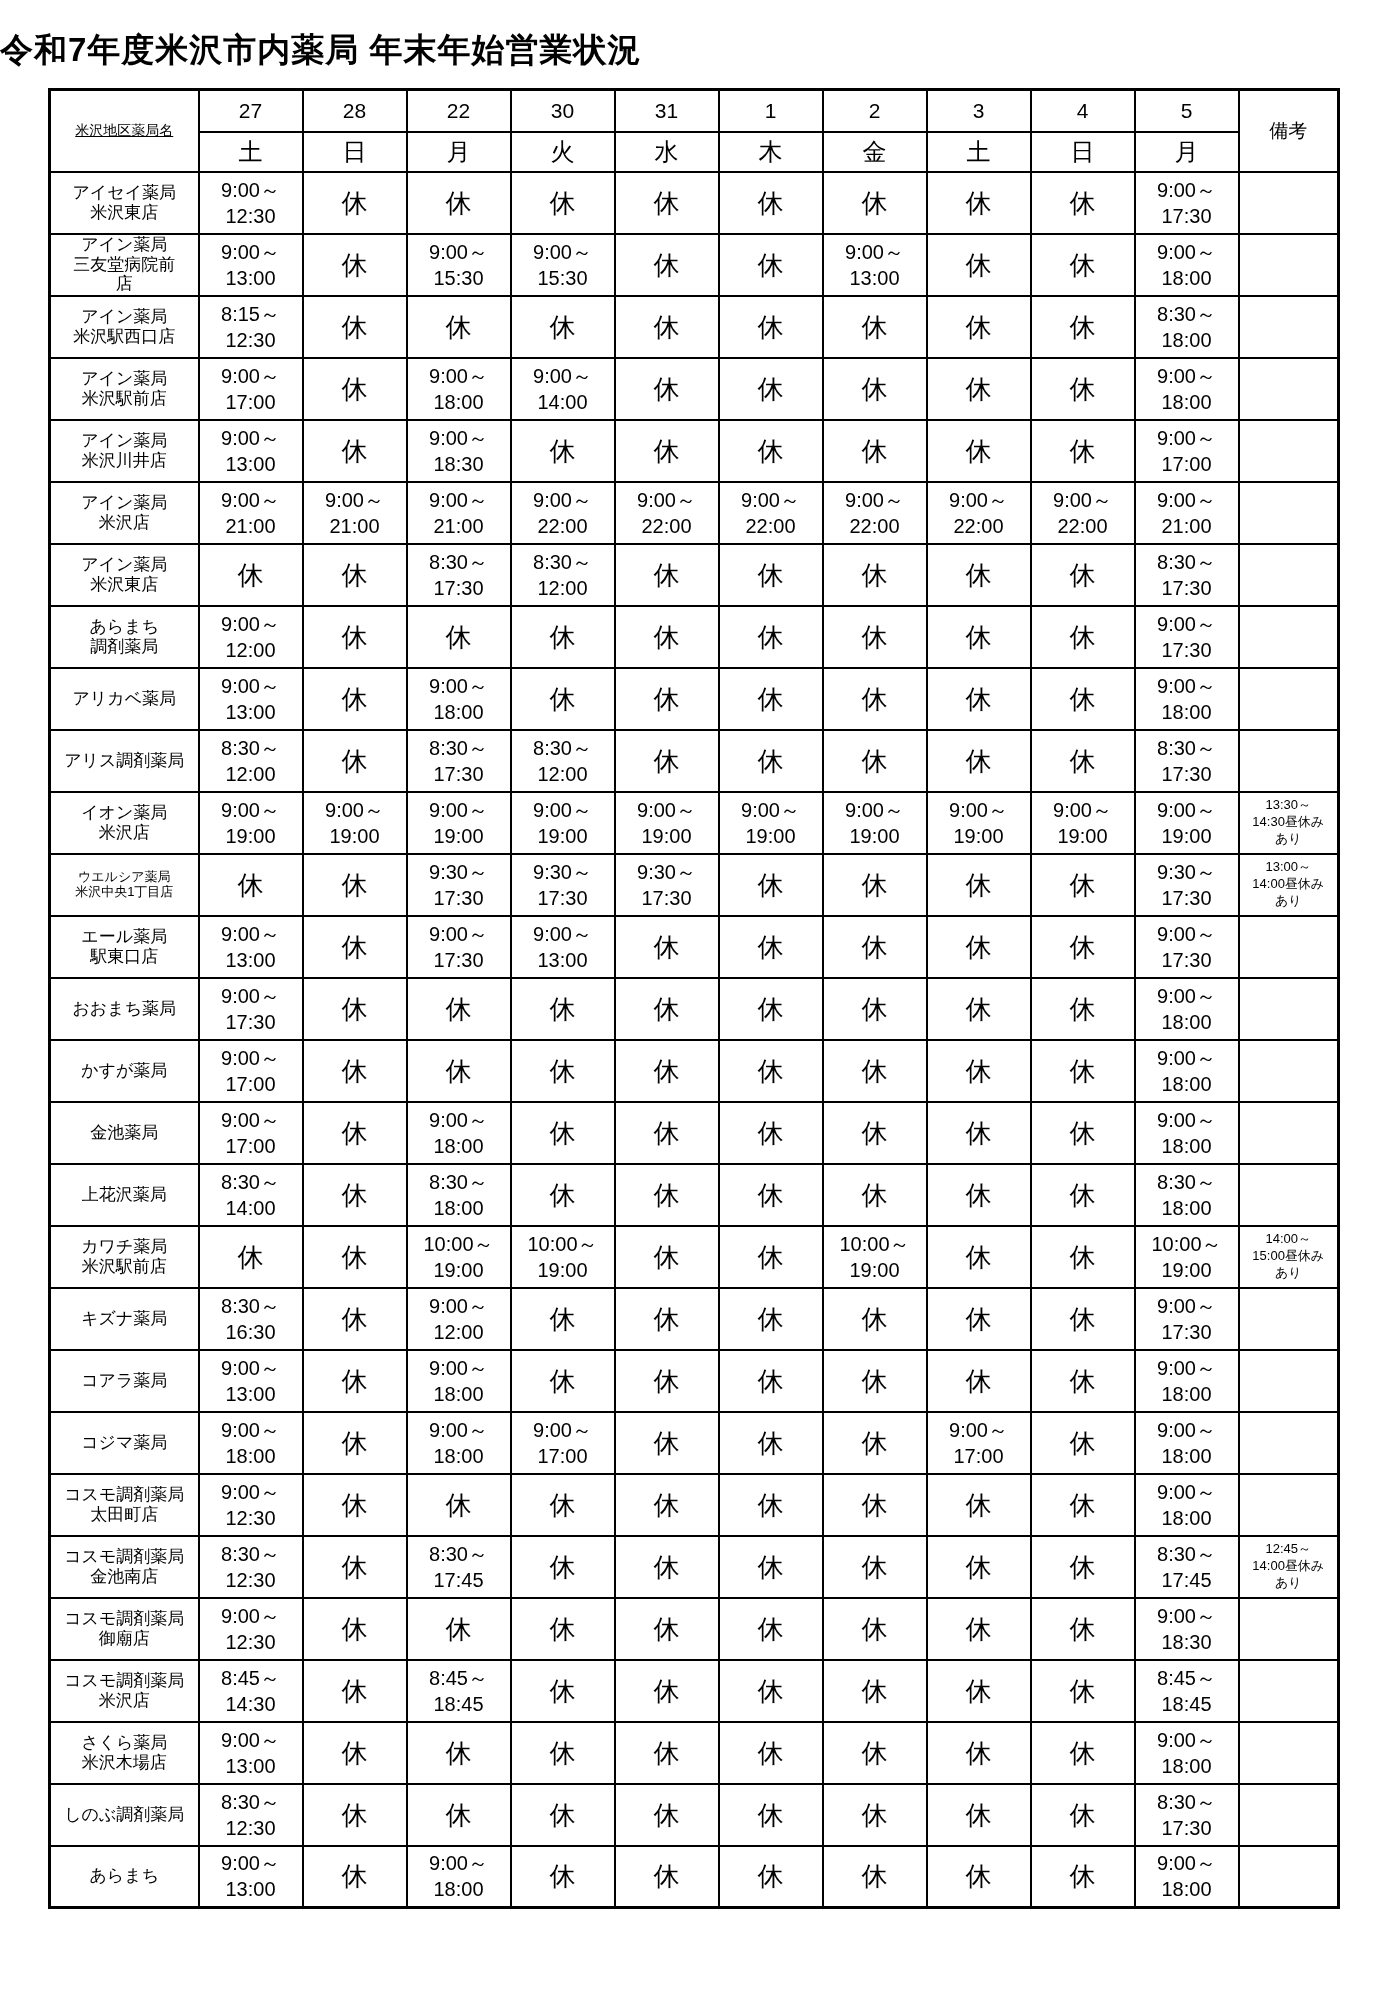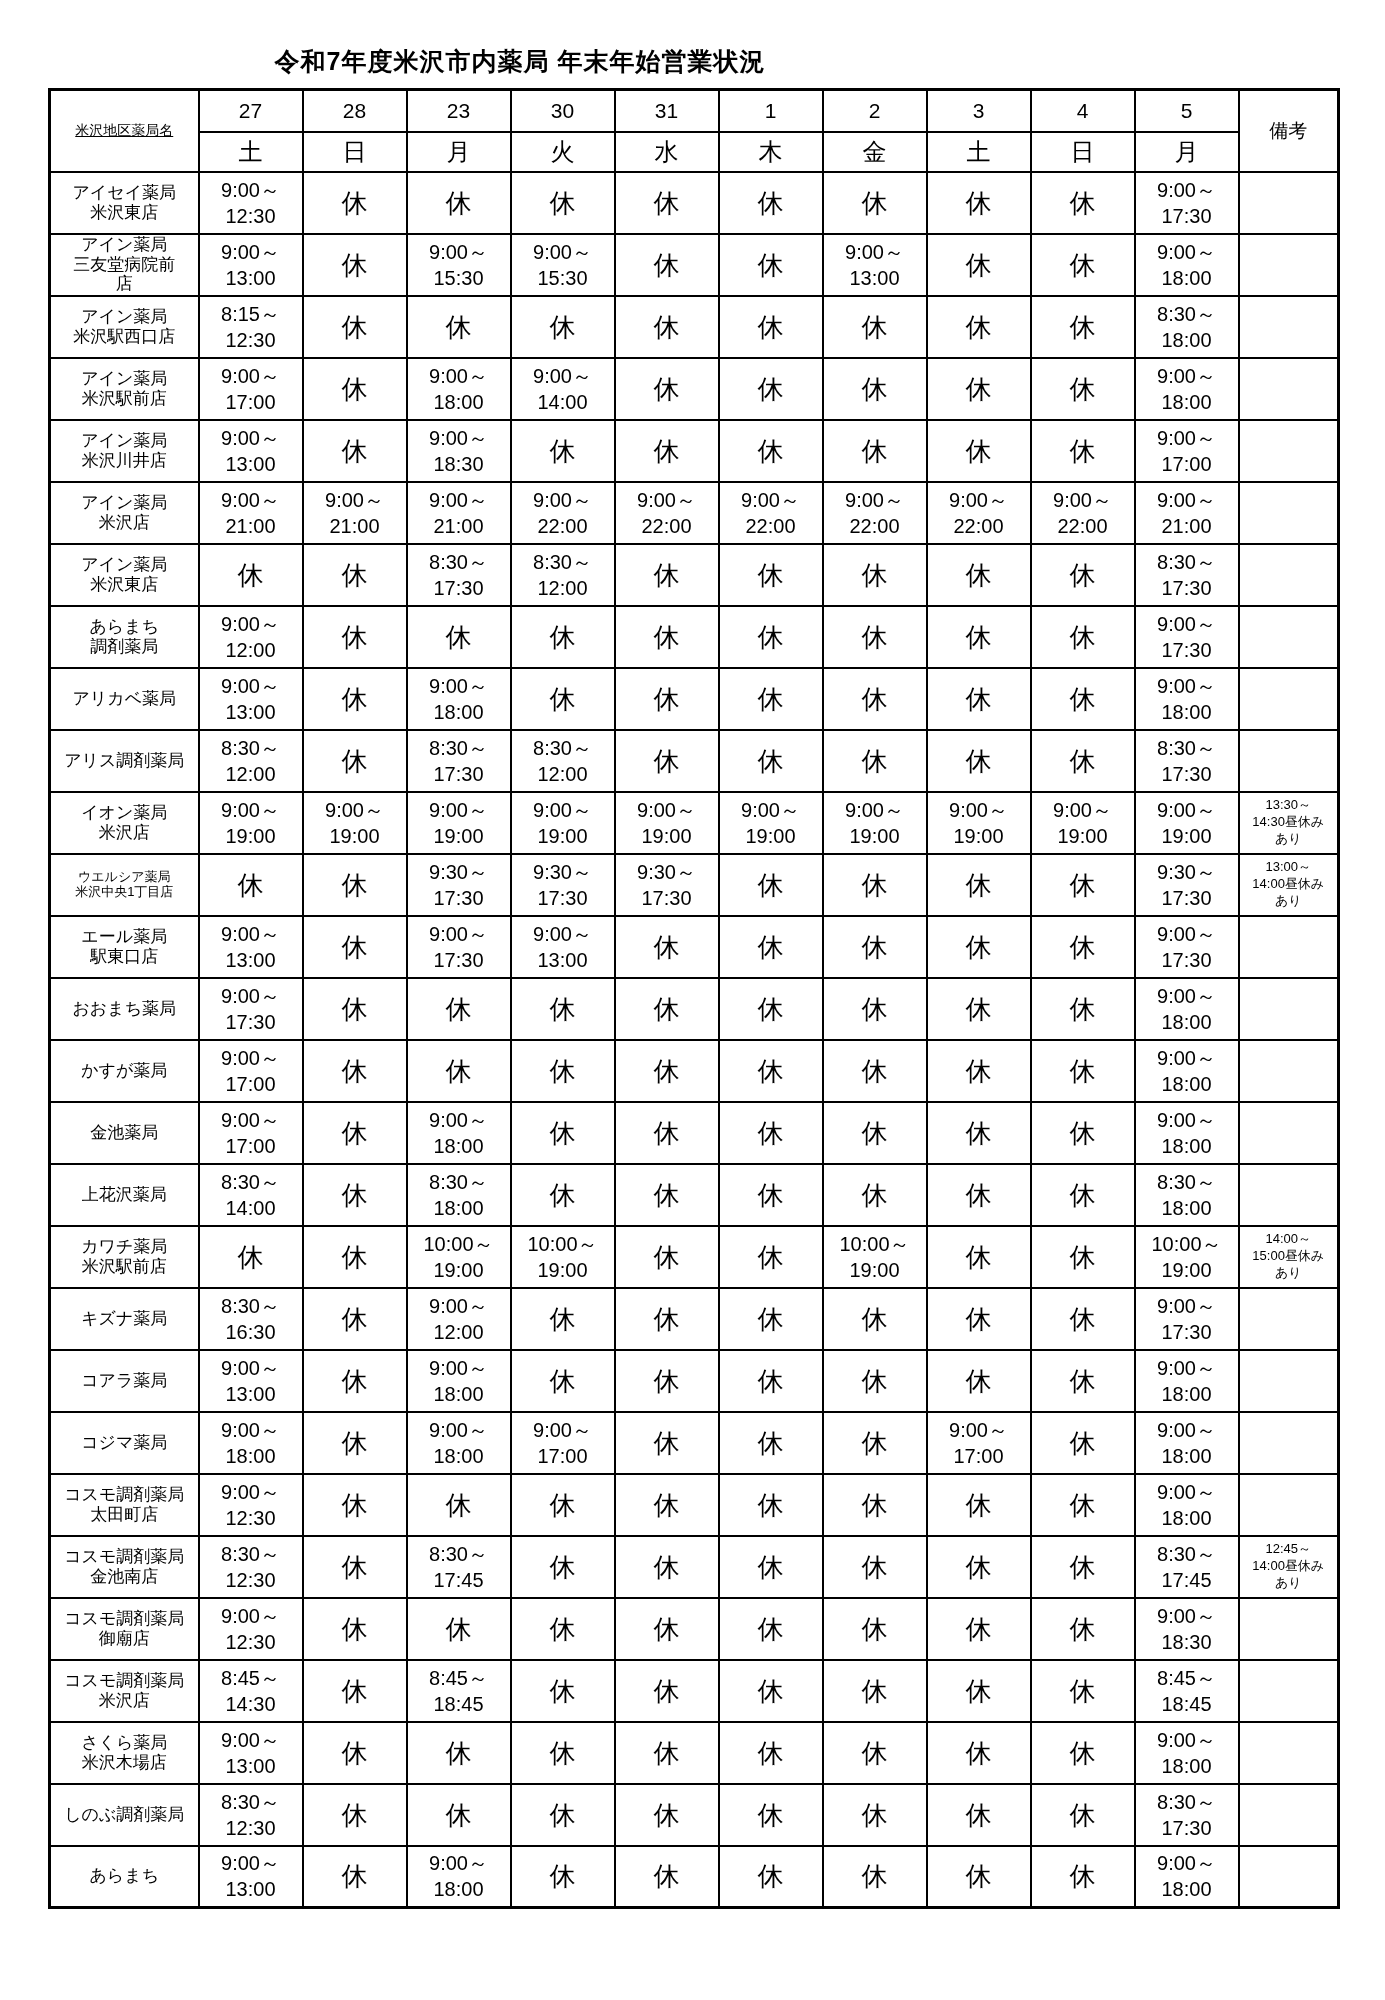--- a/index.html
+++ b/index.html
@@ -2,22 +2,22 @@
 <html lang="ja"><head>
 <meta charset="utf-8">
 <style>
   html,body{margin:0;padding:0;}
   body{
     width:1385px;height:2000px;background:#ffffff;color:#000000;
     font-family:"Liberation Sans","DejaVu Sans",sans-serif;
   }
   .sheet{position:relative;width:1385px;height:2000px;background:#ffffff;overflow:hidden;}
   .doc-title{
-    position:absolute;top:45px;left:0;width:1040px;
-    text-align:center;font-size:25px;font-weight:bold;letter-spacing:1px;
+    position:absolute;top:28px;left:0;width:1040px;
+    font-size:33px;font-weight:bold;letter-spacing:1px;
     white-space:nowrap;
   }
   table#schedule-table{
     position:absolute;left:48px;top:88px;
     border-collapse:collapse;table-layout:fixed;
     width:1289px;
     border:3px solid #000000;
   }
   #schedule-table th,#schedule-table td{
     border:2px solid #000000;
@@ -70,21 +70,21 @@
         <col class="col-day">
         <col class="col-day">
       <col class="col-remark">
     </colgroup>
     <thead>
       <tr class="date-row" id="date-row">
         <th class="corner-cell" rowspan="2">米沢地区薬局名</th>
 
       <th class="date-cell">27</th>
           <th class="date-cell">28</th>
-          <th class="date-cell">23</th>
+          <th class="date-cell">22</th>
           <th class="date-cell">30</th>
           <th class="date-cell">31</th>
           <th class="date-cell">1</th>
           <th class="date-cell">2</th>
           <th class="date-cell">3</th>
           <th class="date-cell">4</th>
           <th class="date-cell">5</th>
           <th class="remarks-header" rowspan="2">備考</th>
         </tr>
       <tr class="day-row" id="day-row">

